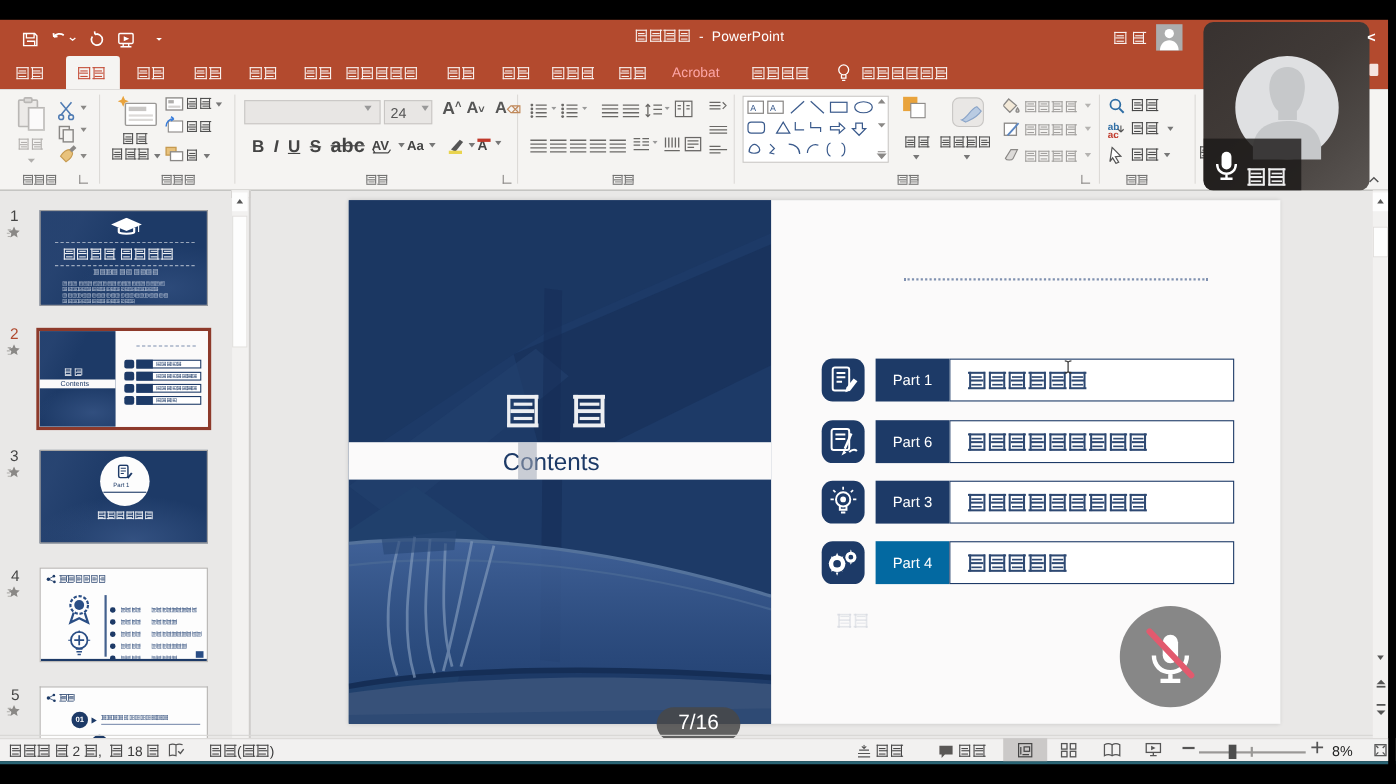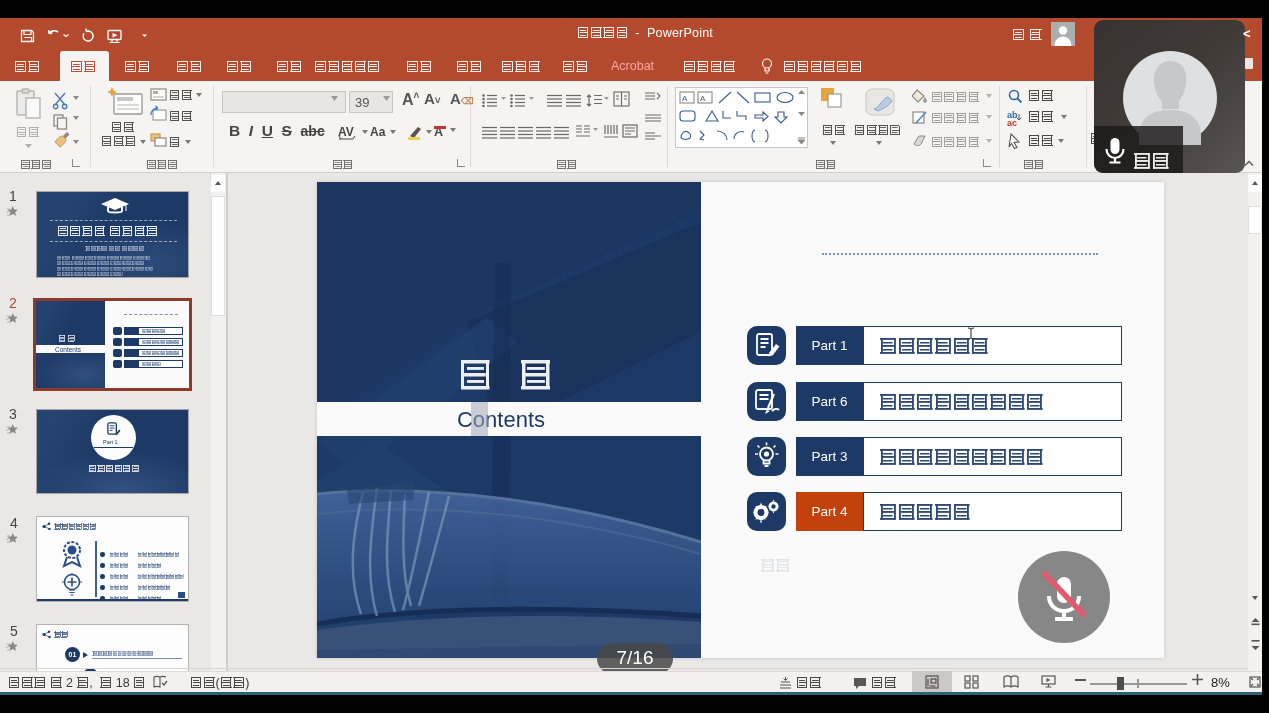--- a/index.html
+++ b/index.html
@@ -165,30 +165,30 @@
       <svg width="6" height="5">
         <path d="M0 0l3 4 3-4z" fill="#777"></path>
       </svg>
     </div>
 <div class="ab" style="left:222px;top:91px;width:124px;height:22px;background:#e8e6e4;border:1px solid #c8c6c4"></div>
 <div class="ab" style="left:331px;top:96px">
       <svg width="7" height="6">
         <path d="M0 0l3.5 5L7 0z" fill="#999"></path>
       </svg>
     </div>
-<div class="ab" style="left:349px;top:91px;width:44px;height:22px;background:#e8e6e4;border:1px solid #c8c6c4;font-size:13px;color:#555;padding:3px 0 0 5px">39</div>
+<div class="ab" style="left:349px;top:91px;width:44px;height:22px;background:#e8e6e4;border:1px solid #c8c6c4;font-size:13px;color:#555;padding:3px 0 0 5px">24</div>
 <div class="ab" style="left:383px;top:96px">
       <svg width="7" height="6">
         <path d="M0 0l3.5 5L7 0z" fill="#999"></path>
       </svg>
     </div>
 <div class="ab" style="left:402px;top:90px;font-size:16px;color:#555;font-weight:bold">A<span style="font-size:10px;vertical-align:6px">˄</span></div>
 <div class="ab" style="left:424px;top:90px;font-size:15px;color:#555;font-weight:bold">A<span style="font-size:10px">˅</span></div>
 <div class="ab" style="left:450px;top:90px;font-size:15px;color:#555;font-weight:bold">A<span style="font-size:9px;color:#c0885a">⌫</span></div>
-<div class="ab" style="left:229px;top:122px;font-size:15.5px;color:#444;font-weight:bold">B&nbsp;&nbsp;<i>I</i>&nbsp;&nbsp;<u>U</u>&nbsp;&nbsp;<s>S</s>&nbsp;&nbsp;<s style="font-size:14px">abc</s></div>
+<div class="ab" style="left:229px;top:122px;font-size:15.5px;color:#444;font-weight:bold">B&nbsp;&nbsp;<i>I</i>&nbsp;&nbsp;<u>U</u>&nbsp;&nbsp;<s>S</s>&nbsp;&nbsp;<s style="font-size:18px">abc</s></div>
 <svg class="ab" style="left:338px;top:124px" width="110" height="16" viewBox="0 0 110 16">
 <g font-family="Liberation Sans" fill="#444" font-size="12" font-weight="bold">
 <text x="0" y="12">AV</text>
         <text x="32" y="12">Aa</text>
       </g>
 <path d="M1 15h14M3 15l-2-3m14 3l2-3" stroke="#444" fill="none" stroke-width="1"></path>
 <path d="M24 6l3 4 3-4z" fill="#777"></path>
       <path d="M52 6l3 4 3-4z" fill="#777"></path>
 <g>
         <path d="M72 12l8-9 3 2-7 9z" fill="#555"></path>
@@ -673,21 +673,21 @@
 <div class="ab" style="left:747px;top:492px;width:39px;height:39px;background:#1d3a67;border-radius:10px">
       <svg width="39" height="39" viewBox="0 0 39 39">
         <g fill="#fff">
 <path d="M14 13a7.5 7.5 0 1 0 .01 0zm0 4a3.5 3.5 0 1 1-.01 7 3.5 3.5 0 0 1 .01-7z"></path>
 <path d="M14 10.5l1.2 3h-2.4zM14 31.5l1.2-3h-2.4zM6 20.5l3 1.2v-2.4zM22 20.5l-3 1.2v-2.4zM8.3 14l3 .6-1.7 1.7zM8.3 27.5l3-.6-1.7-1.7zM19.7 14l-3 .6 1.7 1.7zM19.7 27.5l-3-.6-1.7-1.7z"></path>
 <path d="M26.5 9.5a5 5 0 1 0 .01 0zm0 2.8a2.2 2.2 0 1 1-.01 4.4 2.2 2.2 0 0 1 .01-4.4z"></path>
 <path d="M26.5 7.5l.9 2.1h-1.8zM26.5 21.5l.9-2.1h-1.8zM21.3 14.5l2.1.9v-1.8zM31.7 14.5l-2.1.9v-1.8z"></path>
         </g>
       </svg>
     </div>
-<div class="ab" style="left:796px;top:492px;width:67px;height:39px;background:#c2410c;color:#fff;font-size:13.5px;text-align:center;line-height:39px">Part 4</div>
+<div class="ab" style="left:796px;top:492px;width:67px;height:39px;background:#0369a1;color:#fff;font-size:13.5px;text-align:center;line-height:39px">Part 4</div>
 <div class="ab" style="left:863px;top:492px;width:259px;height:39px;background:#fff;border:1px solid #1d3a67"></div>
 <div class="ab" style="left:879px;top:502px;color:#1d3a67;font-size:18px;font-weight:bold"><b class="z "></b><b class="z "></b><b class="z "></b><b class="z "></b><b class="z "></b></div>
 <svg class="ab" style="left:966px;top:327px" width="10" height="13" viewBox="0 0 10 13">
 <path d="M2 1c1.5 0 2.5.5 3 1.2C5.5 1.5 6.5 1 8 1M5 2.2v8.6M2 12c1.5 0 2.5-.5 3-1.2.5.7 1.5 1.2 3 1.2" fill="none" stroke="#333" stroke-width="1.1"></path>
     </svg>
 <div class="ab" style="left:760px;top:556px;color:rgba(205,209,218,.55);font-size:15px"><b class="z "></b><b class="z "></b></div>
 <div class="ab" style="left:1018px;top:551px;width:92px;height:92px;border-radius:50%;background:rgba(125,125,125,.92)">
 <svg width="92" height="92" viewBox="0 0 92 92">
 <g fill="none" stroke="#fff" stroke-width="4">
 <rect x="39" y="26" width="14" height="26" rx="7" fill="#fff" stroke="none"></rect>

